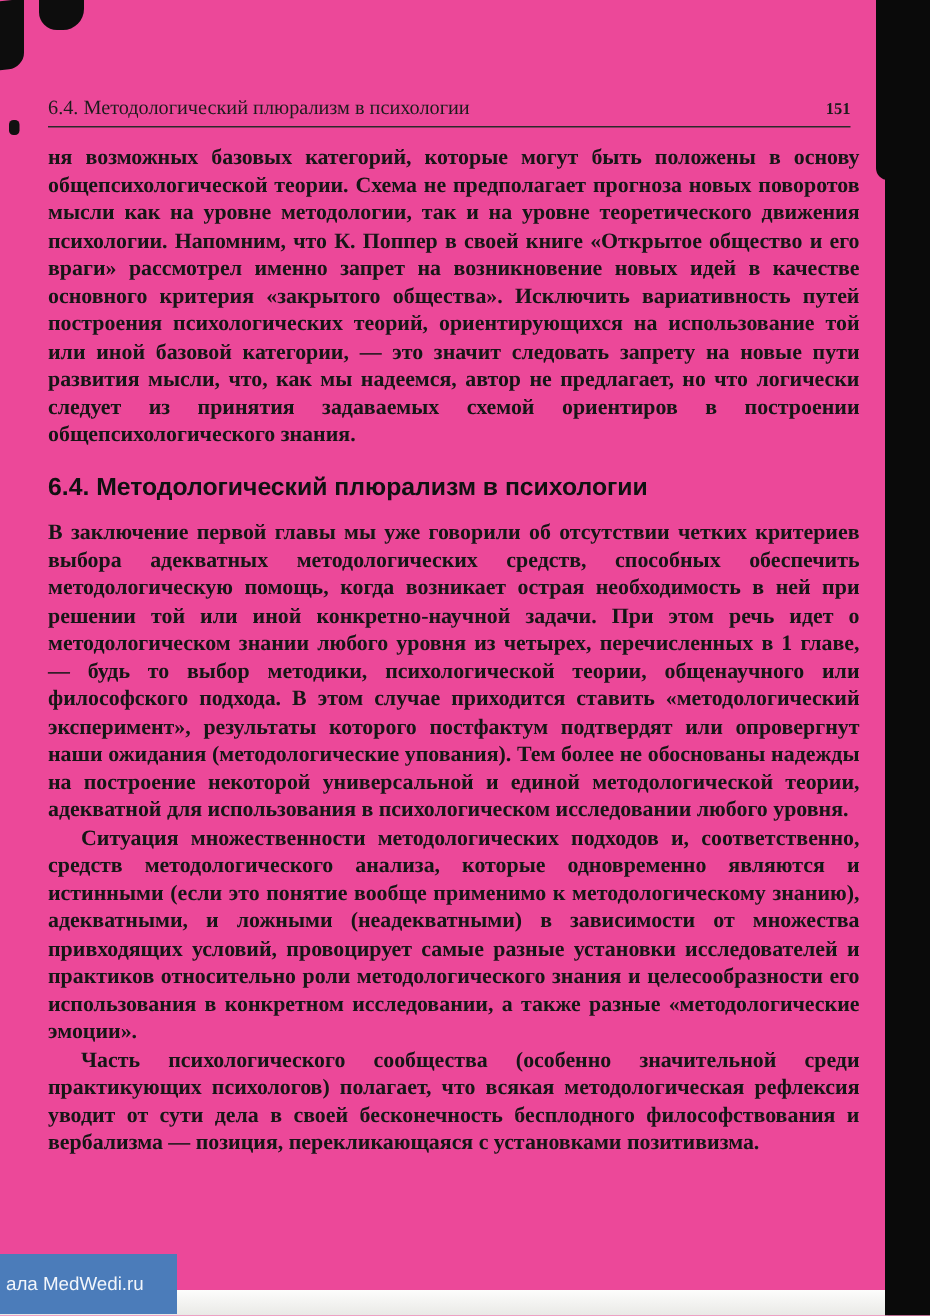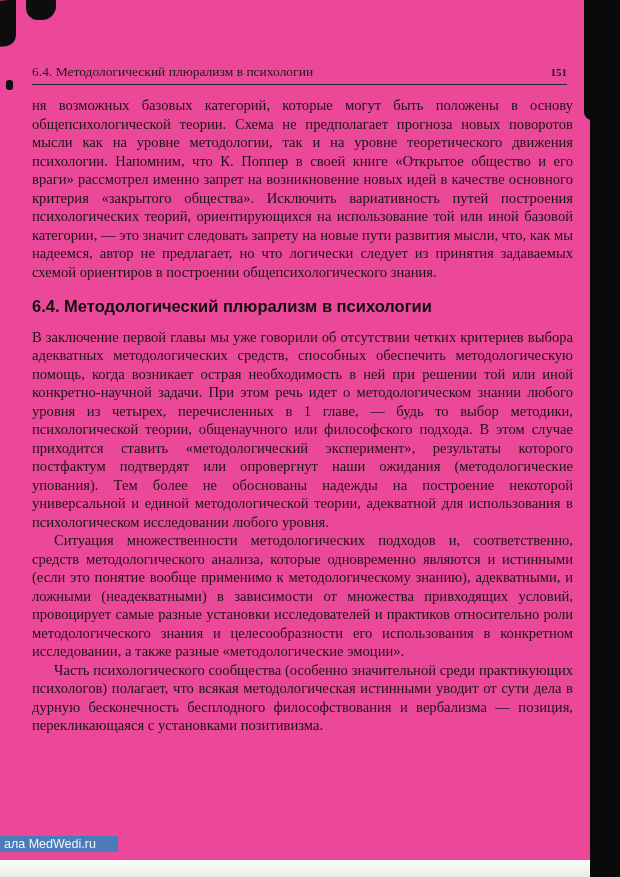--- a/index.html
+++ b/index.html
@@ -57,33 +57,33 @@
     border-bottom:1px solid #2a2a2a;
   }
   .page-number{font-weight:bold;font-size:11px;}
   .body-text{
     position:absolute;top:96px;left:32px;right:52px;
     color:#161616;
     font-size:14.6px;
     line-height:18.5px;
     text-align:justify;
   }
-  .body-text p{margin:0;}
+  .body-text p{margin:0;font-weight:bold;}
   .body-text p.indent{text-indent:22px;}
   .section-heading{
     font-family:"Liberation Sans","DejaVu Sans",sans-serif;
     font-weight:bold;
     font-size:16.5px;
     color:#111;
     margin:16px 0 12px 0;
     text-align:left;
   }
   .watermark{
     position:absolute;left:0;top:836px;
-    width:118px;height:16px;
+    width:118px;height:40px;
     background:#4b7cba;
     color:#f2f6fb;
     font-family:"Liberation Sans","DejaVu Sans",sans-serif;
     font-size:12.5px;
     display:flex;align-items:center;
     padding-left:4px;
     box-sizing:border-box;
   }
   .bottom-shade{
     position:absolute;left:0;top:860px;width:592px;height:17px;
@@ -99,21 +99,21 @@
     <span>6.4. Методологический плюрализм в психологии</span>
     <span class="page-number">151</span>
   </div>
   <div class="header-rule"></div>
 
   <div class="body-text">
     <p>ня возможных базовых категорий, которые могут быть положены в основу общепсихологической теории. Схема не предполагает прогноза новых поворотов мысли как на уровне методологии, так и на уровне теоретического движения психологии. Напомним, что К. Поппер в своей книге «Открытое общество и его враги» рассмотрел именно запрет на возникновение новых идей в качестве основного критерия «закрытого общества». Исключить вариативность путей построения психологических теорий, ориентирующихся на использование той или иной базовой категории, — это значит следовать запрету на новые пути развития мысли, что, как мы надеемся, автор не предлагает, но что логически следует из принятия задаваемых схемой ориентиров в построении общепсихологического знания.</p>
     <h2 class="section-heading">6.4. Методологический плюрализм в психологии</h2>
     <p>В заключение первой главы мы уже говорили об отсутствии четких критериев выбора адекватных методологических средств, способных обеспечить методологическую помощь, когда возникает острая необходимость в ней при решении той или иной конкретно-научной задачи. При этом речь идет о методологическом знании любого уровня из четырех, перечисленных в 1 главе, — будь то выбор методики, психологической теории, общенаучного или философского подхода. В этом случае приходится ставить «методологический эксперимент», результаты которого постфактум подтвердят или опровергнут наши ожидания (методологические упования). Тем более не обоснованы надежды на построение некоторой универсальной и единой методологической теории, адекватной для использования в психологическом исследовании любого уровня.</p>
     <p class="indent">Ситуация множественности методологических подходов и, соответственно, средств методологического анализа, которые одновременно являются и истинными (если это понятие вообще применимо к методологическому знанию), адекватными, и ложными (неадекватными) в зависимости от множества привходящих условий, провоцирует самые разные установки исследователей и практиков относительно роли методологического знания и целесообразности его использования в конкретном исследовании, а также разные «методологические эмоции».</p>
-    <p class="indent">Часть психологического сообщества (особенно значительной среди практикующих психологов) полагает, что всякая методологическая истинными уводит от сути дела в дурную бесконечность бесплодного философствования и вербализма — позиция, перекликающаяся с установками позитивизма.</p>
+    <p class="indent">Часть психологического сообщества (особенно значительной среди практикующих психологов) полагает, что всякая методологическая рефлексия уводит от сути дела в своей бесконечность бесплодного философствования и вербализма — позиция, перекликающаяся с установками позитивизма.</p>
   </div>
 
   <div class="bottom-shade"></div>
 
   <div class="watermark">
     <span>ала MedWedi.ru</span>
   </div>
 
 </div>
 

